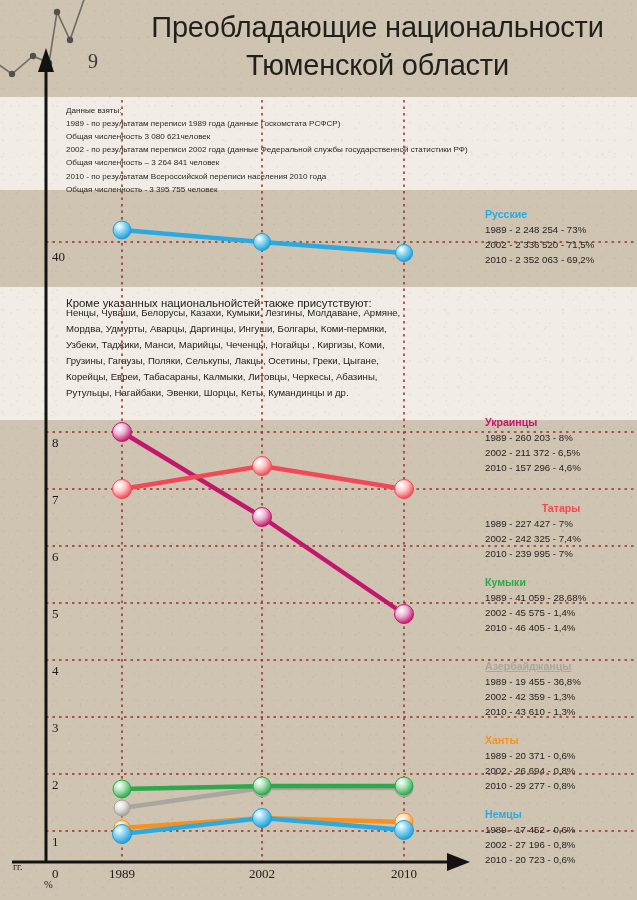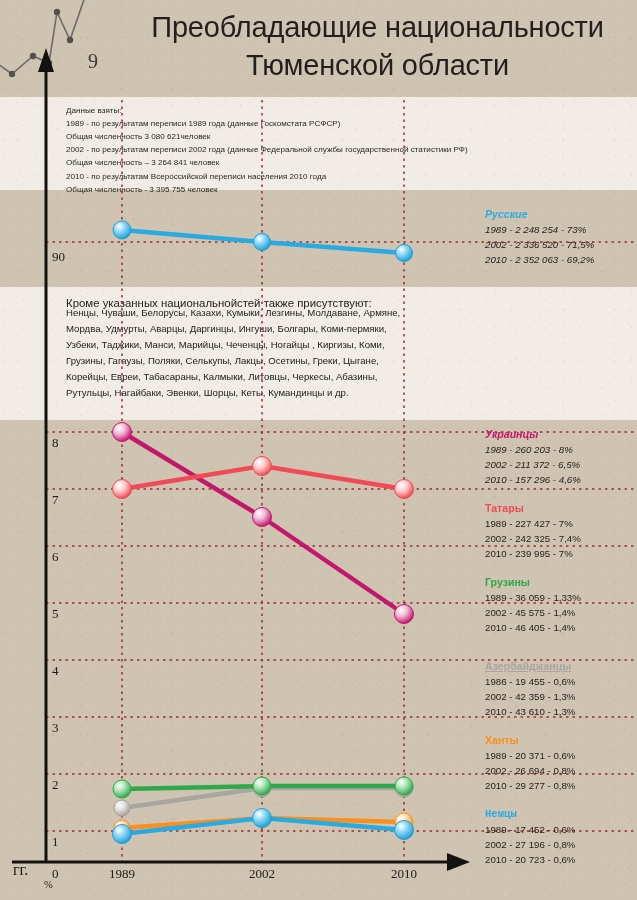--- a/index.html
+++ b/index.html
@@ -93,21 +93,21 @@
     position: absolute;
     font-size: 13px;
     color: #1e1b18;
     font-family: "Liberation Serif", serif;
     text-align: center;
     width: 60px;
   }
   #axis-unit-years {
     position: absolute;
     left: 13px; top: 861px;
-    font-size: 16px;
+    font-size: 10px;
     color: #1e1b18;
     font-family: "Liberation Serif", serif;
   }
   #axis-unit-percent {
     position: absolute;
     left: 44px; top: 879px;
     font-size: 10.5px;
     color: #1e1b18;
     font-family: "Liberation Serif", serif;
   }
@@ -278,80 +278,80 @@
     </g>
 
     <g>
       <polyline points="122,834 262,818 404,830" fill="none" stroke="#29ABE2" stroke-width="4.5" stroke-linejoin="round" stroke-linecap="round"></polyline>
       <circle cx="122" cy="834" r="9.5" fill="url(#gl-blue)" stroke="#1f9ed6" stroke-width="1"></circle>
       <circle cx="262" cy="818" r="9.5" fill="url(#gl-blue)" stroke="#1f9ed6" stroke-width="1"></circle>
       <circle cx="404" cy="830" r="9.5" fill="url(#gl-blue)" stroke="#1f9ed6" stroke-width="1"></circle>
     </g>
   </svg>
 
-  <div class="ylabel" style="left:52px; top:249px;">90</div>
+  <div class="ylabel" style="left:52px; top:249px;">40</div>
   <div class="ylabel" style="left:52px; top:435px;">8</div>
   <div class="ylabel" style="left:52px; top:492px;">7</div>
   <div class="ylabel" style="left:52px; top:549px;">6</div>
   <div class="ylabel" style="left:52px; top:606px;">5</div>
   <div class="ylabel" style="left:52px; top:663px;">4</div>
   <div class="ylabel" style="left:52px; top:720px;">3</div>
   <div class="ylabel" style="left:52px; top:777px;">2</div>
   <div class="ylabel" style="left:52px; top:834px;">1</div>
   <div class="ylabel" style="left:52px; top:866px;">0</div>
 
   <div class="xlabel" style="left:92px; top:866px;text-align:center;">1989</div>
   <div class="xlabel" style="left:232px; top:866px;">2002</div>
   <div class="xlabel" style="left:374px; top:866px;">2010</div>
 
   <div id="axis-unit-years">гг.</div>
   <div id="axis-unit-percent">%</div>
 
-  <div class="legend" style="top:206px;font-style:italic;">
+  <div class="legend" style="top:206px;">
     <div class="lg-title" style="color:#29ABE2;">Русские</div>
     <div class="lg-row">1989 - 2 248 254 - 73%</div>
     <div class="lg-row">2002 - 2 336 520 - 71,5%</div>
     <div class="lg-row">2010 - 2 352 063 - 69,2%</div>
   </div>
 
-  <div class="legend" style="top:426px;font-style:italic;">
+  <div class="legend" style="top:414px;">
     <div class="lg-title" style="color:#C2186B;">Украинцы</div>
     <div class="lg-row">1989 - 260 203 - 8%</div>
     <div class="lg-row">2002 - 211 372 - 6,5%</div>
     <div class="lg-row">2010 - 157 296 - 4,6%</div>
   </div>
 
   <div class="legend" style="top:500px;">
-    <div class="lg-title" style="color:#F04A56;">Татары</div>
+    <div class="lg-title" style="color:#F04A56;text-align:center;">Татары</div>
     <div class="lg-row">1989 - 227 427 - 7%</div>
     <div class="lg-row">2002 - 242 325 - 7,4%</div>
     <div class="lg-row">2010 - 239 995 - 7%</div>
   </div>
 
   <div class="legend" style="top:574px;">
-    <div class="lg-title" style="color:#2EA84A;">Грузины</div>
-    <div class="lg-row">1989 - 36 059 - 1,33%</div>
+    <div class="lg-title" style="color:#2EA84A;">Кумыки</div>
+    <div class="lg-row">1989 - 41 059 - 28,68%</div>
     <div class="lg-row">2002 - 45 575 - 1,4%</div>
     <div class="lg-row">2010 - 46 405 - 1,4%</div>
   </div>
 
   <div class="legend" style="top:658px;">
     <div class="lg-title" style="color:#A9A5A0;text-decoration:underline;">Азербайджанцы</div>
-    <div class="lg-row">1986 - 19 455 - 0,6%</div>
+    <div class="lg-row">1989 - 19 455 - 36,8%</div>
     <div class="lg-row">2002 - 42 359 - 1,3%</div>
     <div class="lg-row">2010 - 43 610 - 1,3%</div>
   </div>
 
   <div class="legend" style="top:732px;">
     <div class="lg-title" style="color:#F7901E;">Ханты</div>
     <div class="lg-row">1989 - 20 371 - 0,6%</div>
     <div class="lg-row">2002 - 26 694 - 0,8%</div>
     <div class="lg-row">2010 - 29 277 - 0,8%</div>
   </div>
 
   <div class="legend" style="top:806px;">
-    <div class="lg-title" style="color:#29ABE2;font-family:Liberation Mono, monospace;">Немцы</div>
+    <div class="lg-title" style="color:#29ABE2;">Немцы</div>
     <div class="lg-row">1989 - 17 452 - 0,6%</div>
     <div class="lg-row">2002 - 27 196 - 0,8%</div>
     <div class="lg-row">2010 - 20 723 - 0,6%</div>
   </div>
 
 </div>
 
 </body></html>

